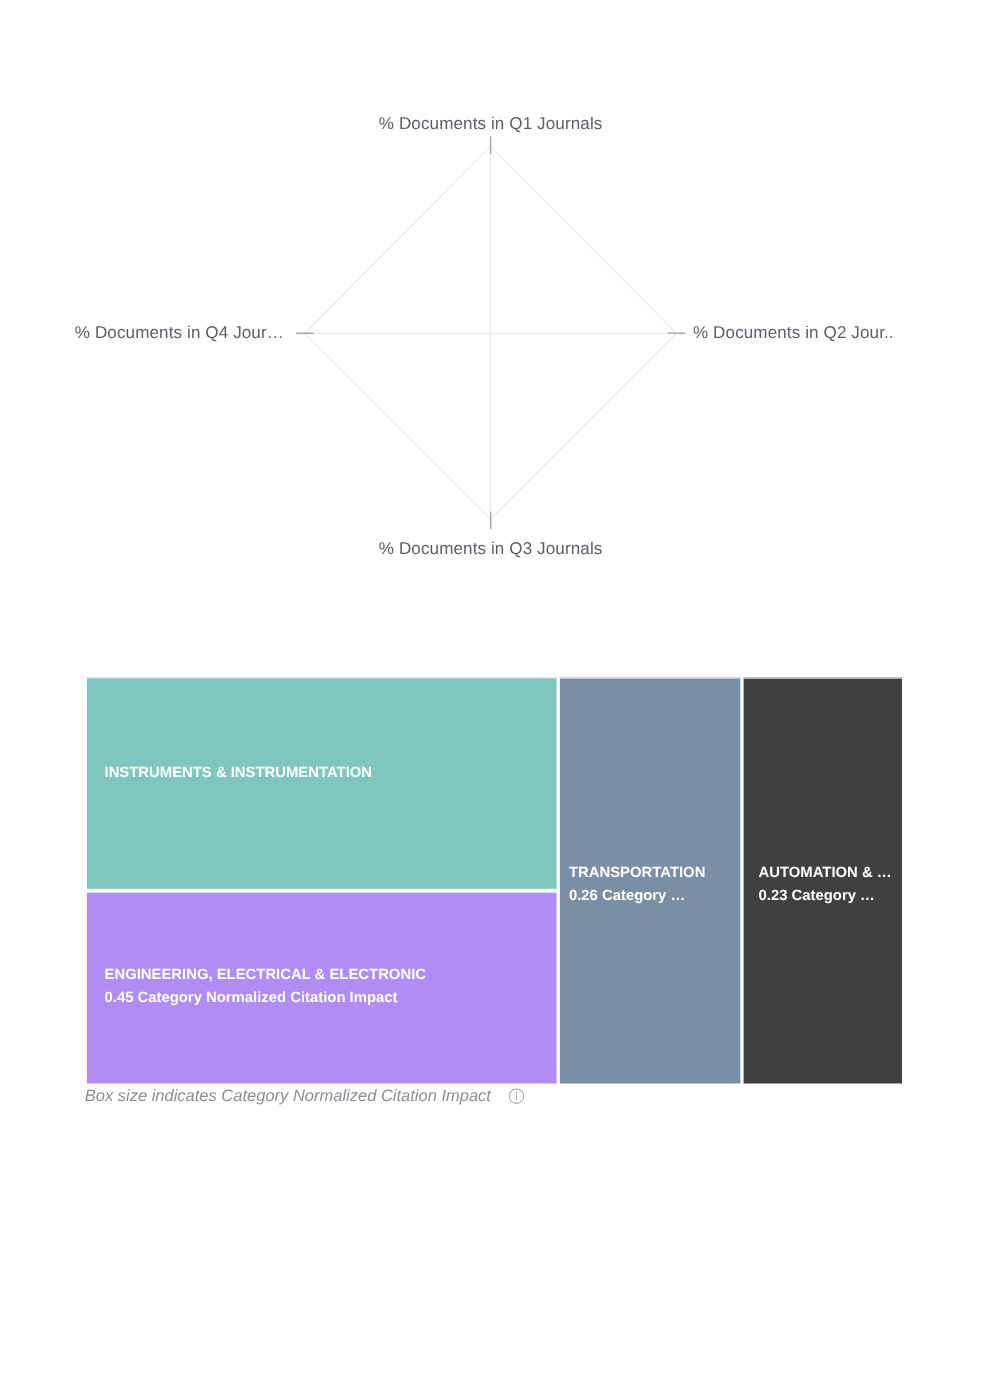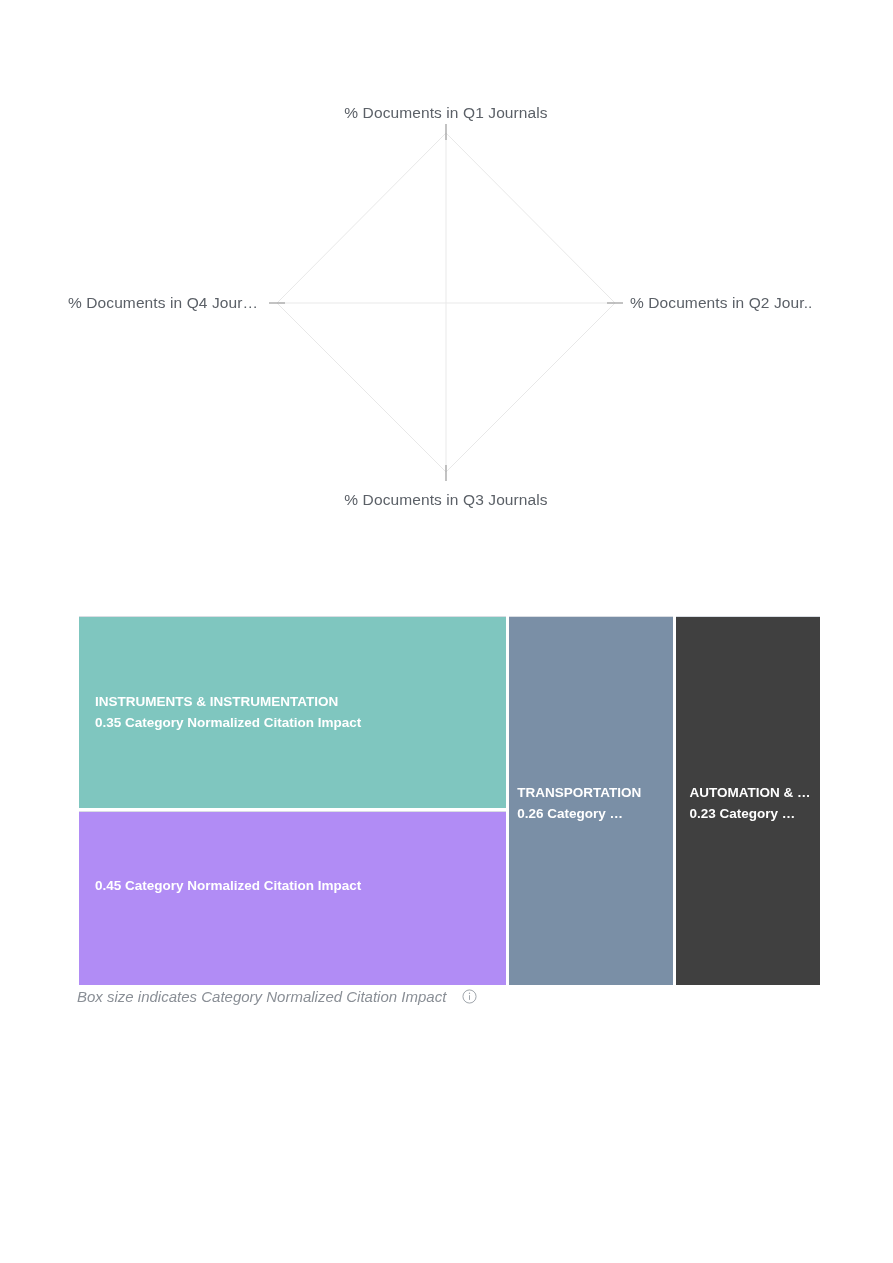--- a/index.html
+++ b/index.html
@@ -190,26 +190,26 @@
 </div>
 
 <div id="treemap-panel">
   <div id="treemap-grid">
 
     <div class="tm-col" id="tm-col-left">
 
       <div class="tm-box" id="tm-box-instruments">
         <div class="tm-text">
           <span class="tm-line">INSTRUMENTS &amp; INSTRUMENTATION</span>
-          <span class="tm-line">0.35 Category Normalized Citation Impact</span>
         </div>
       </div>
 
       <div class="tm-box" id="tm-box-engineering">
         <div class="tm-text">
+          <span class="tm-line">ENGINEERING, ELECTRICAL &amp; ELECTRONIC</span>
           <span class="tm-line">0.45 Category Normalized Citation Impact</span>
         </div>
       </div>
 
     </div>
 
     <div class="tm-col" id="tm-col-mid">
       <div class="tm-box" id="tm-box-transportation">
         <div class="tm-text">
           <span class="tm-line">TRANSPORTATION</span>

